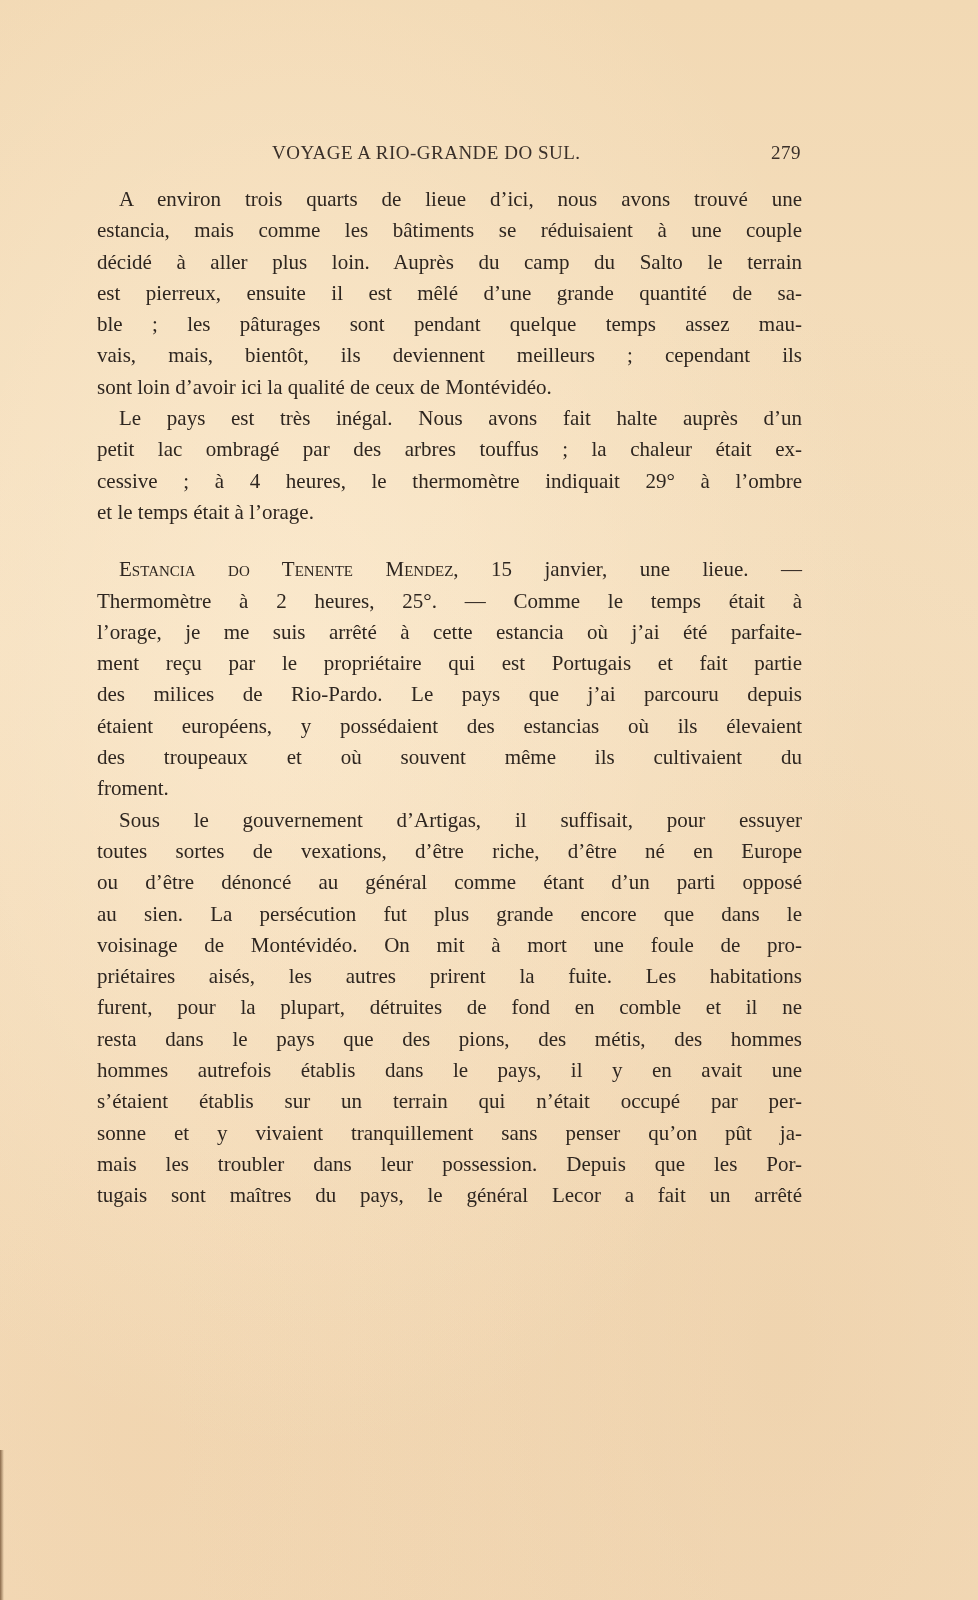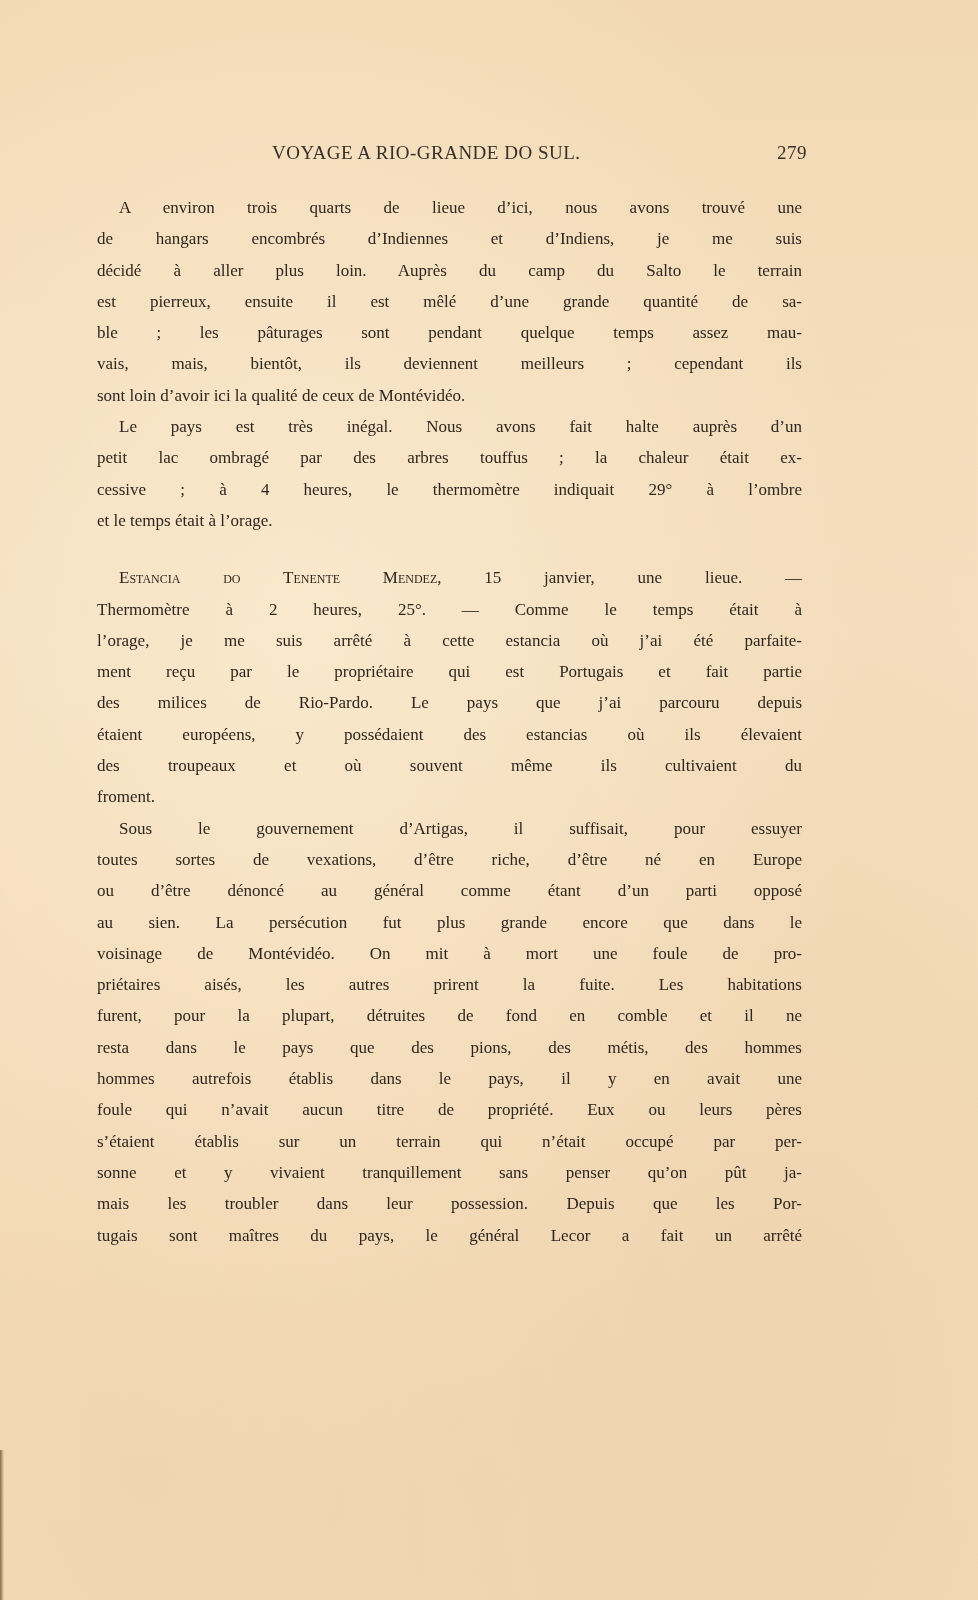--- a/index.html
+++ b/index.html
@@ -42,31 +42,30 @@
       letter-spacing: 0.5px;
       color: #3a302a;
     }
     .running-head .title {
       position: absolute;
       left: 0;
       top: 0;
     }
     .running-head .folio {
       position: absolute;
-      right: 0;
+      right: 6px;
       top: 0;
     }
     .text-block {
       position: absolute;
       top: 184px;
       left: 97px;
       width: 705px;
-      font-size: 17px;
+      font-size: 21px;
       line-height: 31.3px;
-      margin-top: 8px;
     }
     .line {
       display: block;
       white-space: nowrap;
       text-align: justify;
       text-align-last: justify;
       height: 31.3px;
     }
     .line.last {
       text-align-last: left;
@@ -89,21 +88,21 @@
 
   <div class="running-head">
     <span class="title">VOYAGE A RIO-GRANDE DO SUL.</span>
     <span class="folio">279</span>
   </div>
 
   <div class="text-block">
 
     <div>
       <span class="line indent">A environ trois quarts de lieue d’ici, nous avons trouvé une</span>
-      <span class="line">de hangars encombrés d’Indiennes et d’Indiens, je me suis</span>
+      <span class="line">estancia, mais comme les bâtiments se réduisaient à une couple</span>
       <span class="line">décidé à aller plus loin. Auprès du camp du Salto le terrain</span>
       <span class="line">est pierreux, ensuite il est mêlé d’une grande quantité de sa-</span>
       <span class="line">ble ; les pâturages sont pendant quelque temps assez mau-</span>
       <span class="line">vais, mais, bientôt, ils deviennent meilleurs ; cependant ils</span>
       <span class="line last">sont loin d’avoir ici la qualité de ceux de Montévidéo.</span>
     </div>
 
     <div>
       <span class="line indent">Le pays est très inégal. Nous avons fait halte auprès d’un</span>
       <span class="line">petit lac ombragé par des arbres touffus ; la chaleur était ex-</span>
@@ -127,21 +126,20 @@
     <div>
       <span class="line indent">Sous le gouvernement d’Artigas, il suffisait, pour essuyer</span>
       <span class="line">toutes sortes de vexations, d’être riche, d’être né en Europe</span>
       <span class="line">ou d’être dénoncé au général comme étant d’un parti opposé</span>
       <span class="line">au sien. La persécution fut plus grande encore que dans le</span>
       <span class="line">voisinage de Montévidéo. On mit à mort une foule de pro-</span>
       <span class="line">priétaires aisés, les autres prirent la fuite. Les habitations</span>
       <span class="line">furent, pour la plupart, détruites de fond en comble et il ne</span>
       <span class="line">resta dans le pays que des pions, des métis, des hommes</span>
       <span class="line">hommes autrefois établis dans le pays, il y en avait une</span>
-      <span class="line">foule qui n’avait aucun titre de propriété. Eux ou leurs pères</span>
       <span class="line">s’étaient établis sur un terrain qui n’était occupé par per-</span>
       <span class="line">sonne et y vivaient tranquillement sans penser qu’on pût ja-</span>
       <span class="line">mais les troubler dans leur possession. Depuis que les Por-</span>
       <span class="line">tugais sont maîtres du pays, le général Lecor a fait un arrêté</span>
     </div>
 
   </div>
 </div>
 
 </body></html>

